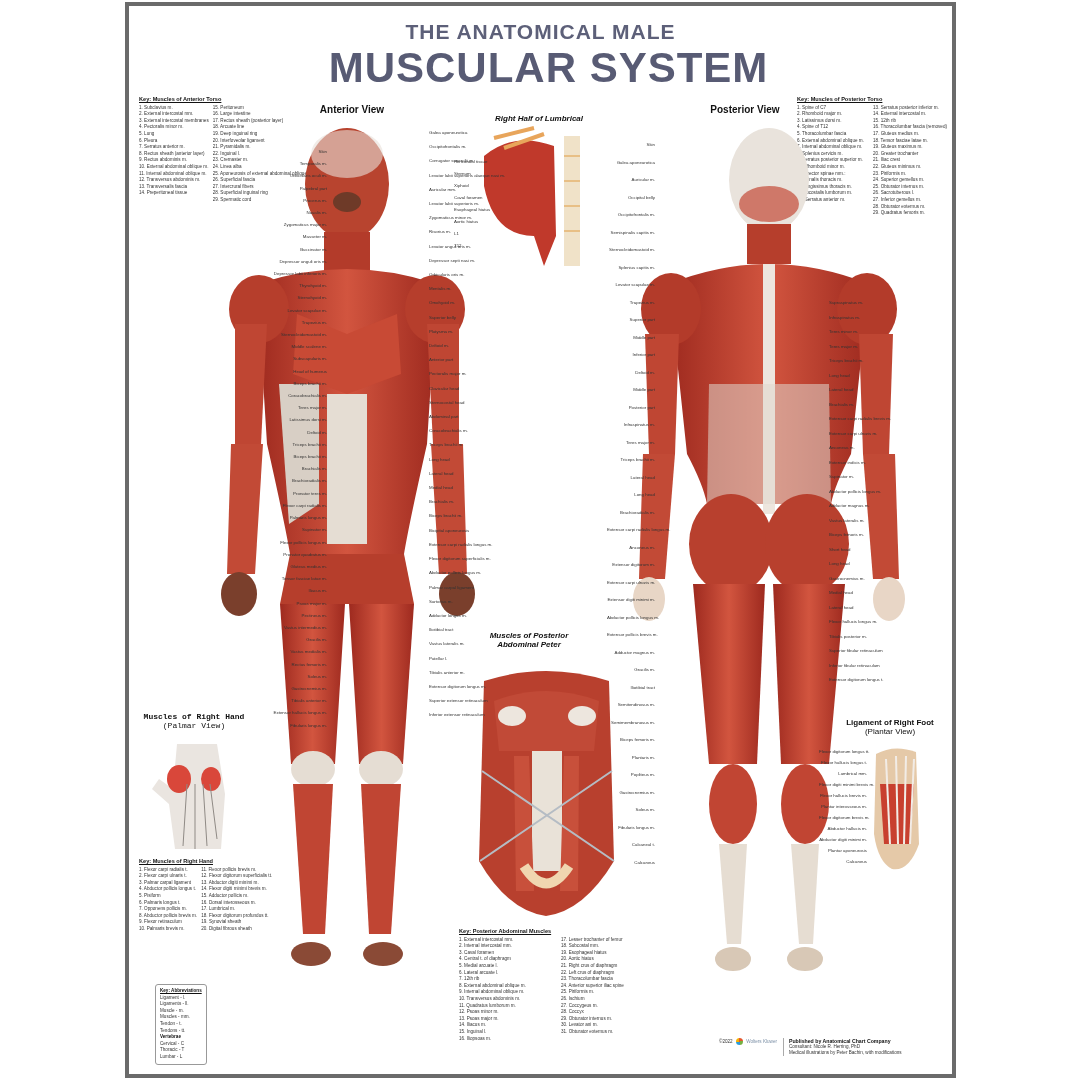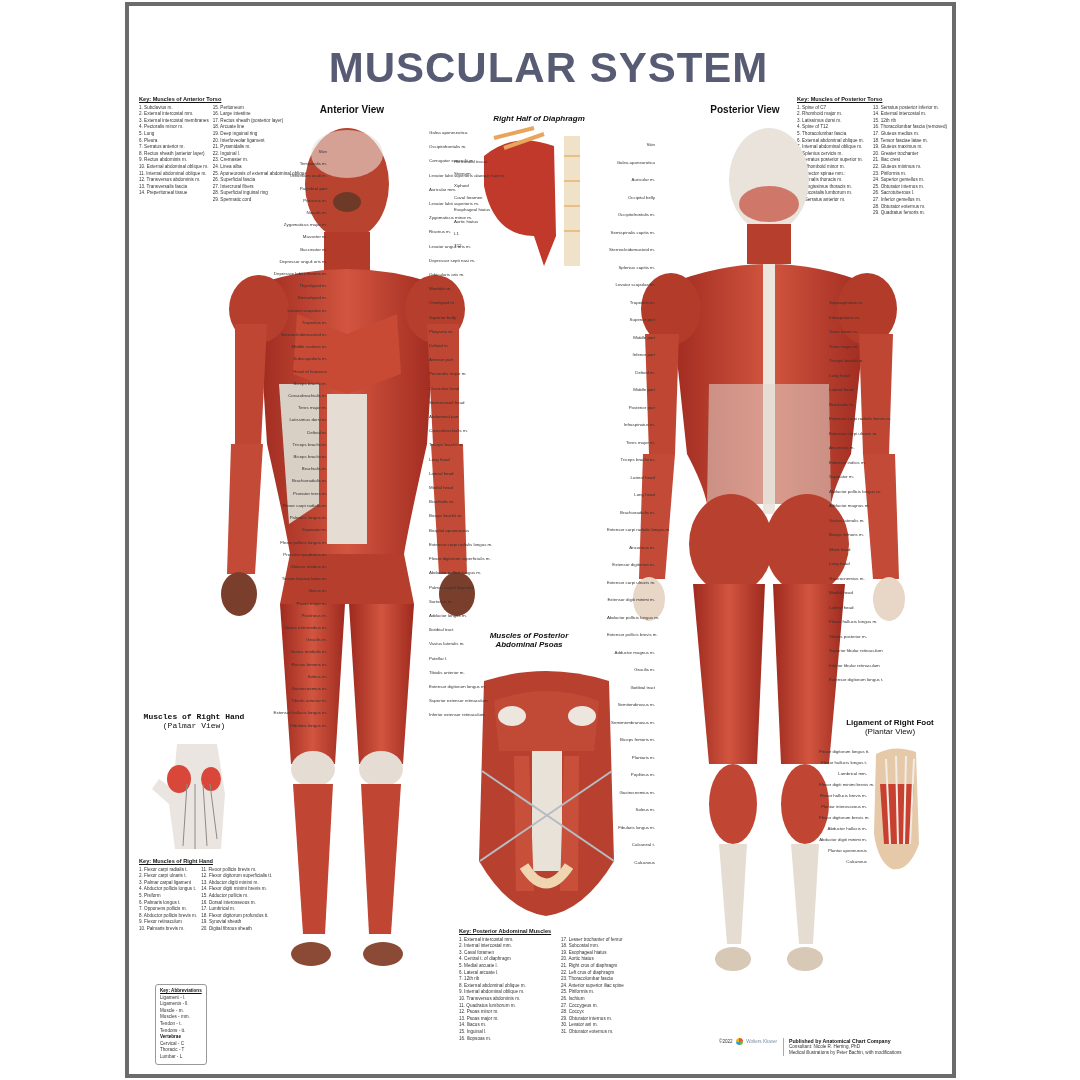--- a/index.html
+++ b/index.html
@@ -47,28 +47,29 @@
   .logo-dot {
     display: inline-block; width: 7px; height: 7px; border-radius: 50%;
     background: conic-gradient(#e4572e 0 25%, #76b041 0 50%, #2b9cd8 0 75%, #f6b200 0);
     vertical-align: middle; margin: 0 2px;
   }
 </style>
 </head>
 <body>
 
 <div class="poster">
+  <div class="title-top">THE ANATOMICAL MALE</div>
   <div class="title-main">MUSCULAR SYSTEM</div>
 
   <div class="heading" style="left:168px;top:98px;width:110px;">Anterior View</div>
   <div class="heading" style="left:556px;top:98px;width:120px;text-align:center;">Posterior View</div>
-  <div class="heading" style="left:345px;top:108px;width:130px;font-size:8px;font-style:italic;">Right Half of Diaphragm</div>
+  <div class="heading" style="left:345px;top:108px;width:130px;font-size:8px;font-style:italic;">Right Half of Lumbrical</div>
   <div class="heading" style="left:330px;top:625px;width:140px;font-size:8px;font-style:italic;">
     <span style="display:block">Muscles of Posterior</span>
-    <span style="display:block">Abdominal Psoas</span>
+    <span style="display:block">Abdominal Peter</span>
   </div>
   <div class="heading" style="left:10px;top:706px;width:110px;font-size:8px;font-family:Liberation Mono, monospace;">
     <span>Muscles of Right Hand</span>
     <span class="subhead">(Palmar View)</span>
   </div>
   <div class="heading" style="left:706px;top:712px;width:110px;font-size:8px;">
     <span>Ligament of Right Foot</span>
     <span class="subhead">(Plantar View)</span>
   </div>
 

